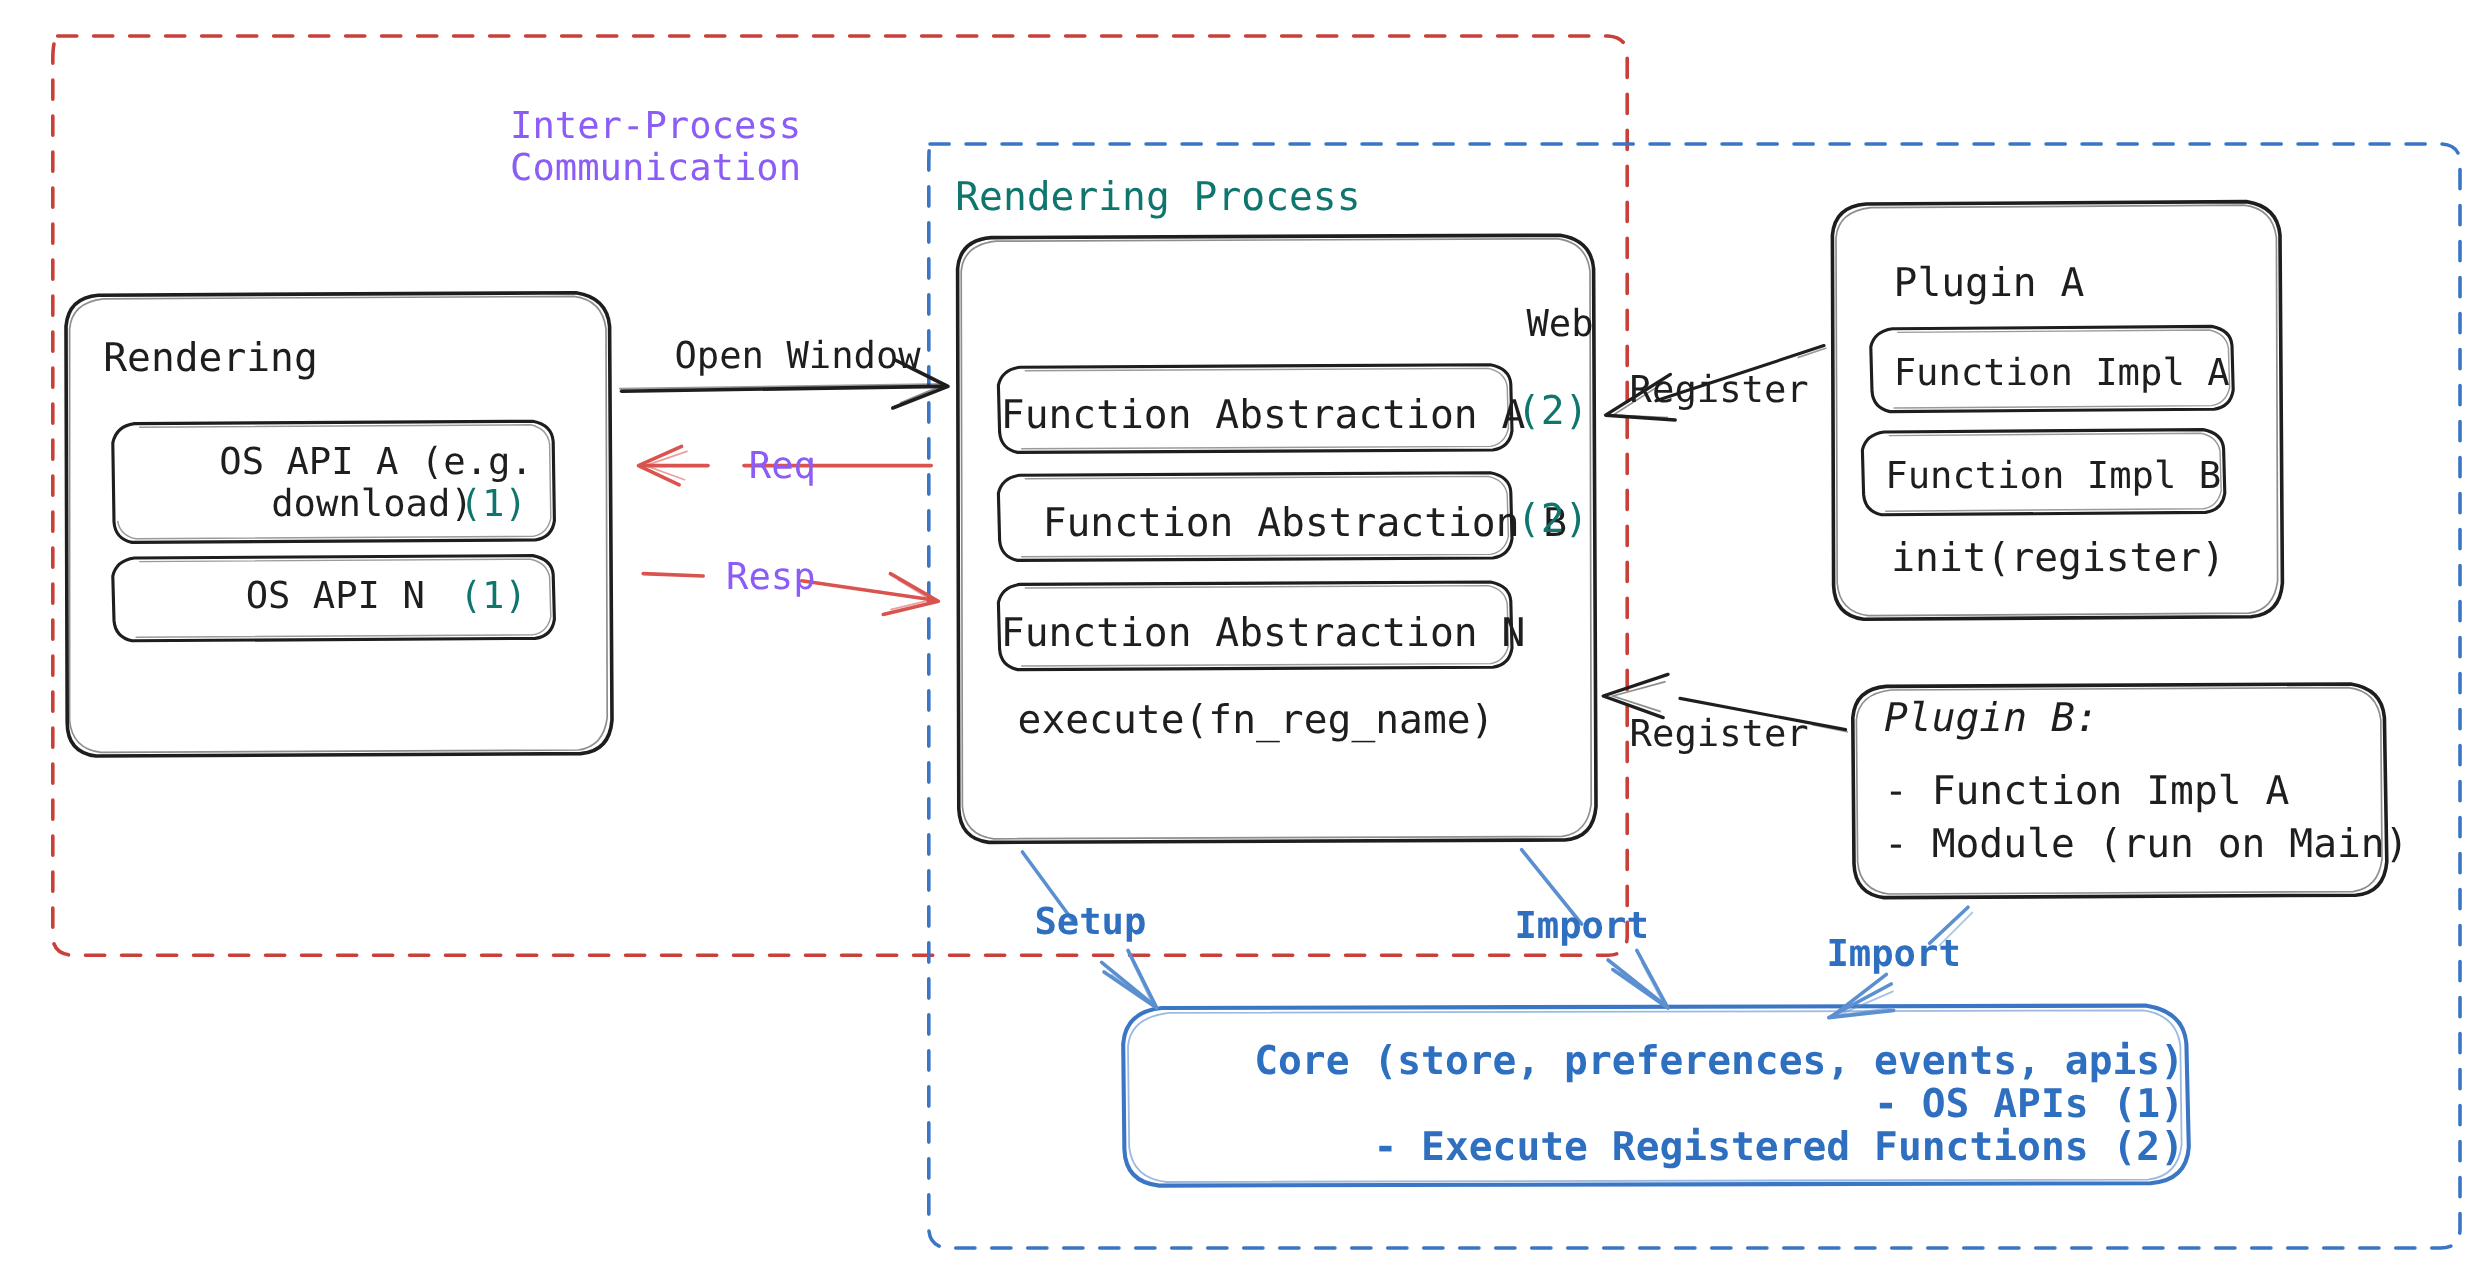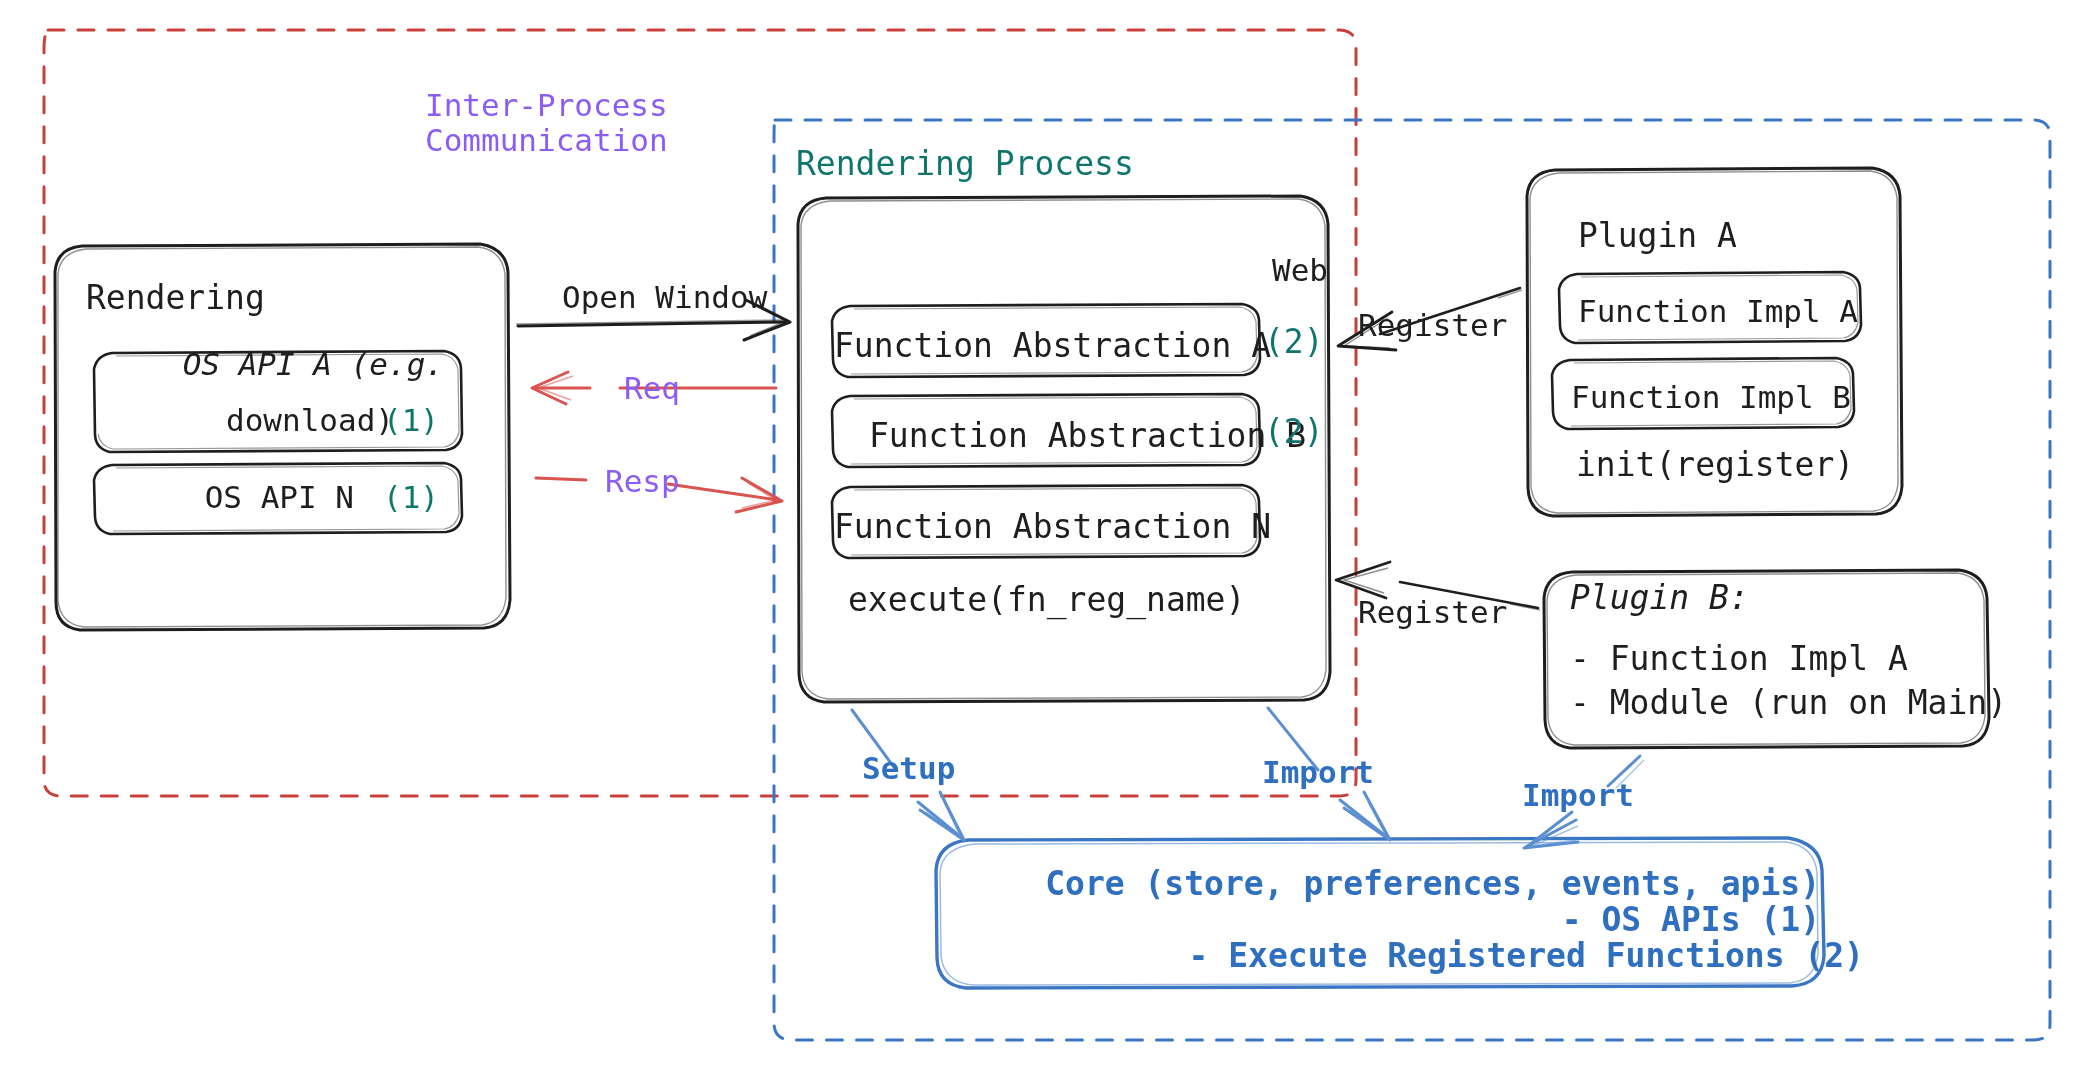--- a/index.html
+++ b/index.html
@@ -171,21 +171,21 @@
 
   </svg>
 
   <div class="txt left s24 red" style="left:425px; top:85px;">Inter-Process</div>
   <div class="txt left s24 red" style="left:425px; top:120px;">Communication</div>
 
   <div class="txt left s26 blue" style="left:796px; top:142px;">Rendering Process</div>
 
   <div class="txt left s26" style="left:86px; top:276px;">Rendering</div>
 
-  <div class="txt center s24" style="left:104px; top:344px; width:340px;font-style:italic;">OS API A (e.g.</div>
+  <div class="txt center s24" style="left:104px; top:365px; width:340px;">OS API A (e.g.</div>
   <div class="txt center s24" style="left:104px; top:400px; width:290px;">download)</div>
   <div class="txt left s24 blue" style="left:383px; top:400px;">(1)</div>
 
   <div class="txt center s24" style="left:104px; top:477px; width:250px;">OS API N</div>
   <div class="txt left s24 blue" style="left:383px; top:477px;">(1)</div>
 
   <div class="txt left s24" style="left:562px; top:277px;">Open Window</div>
   <div class="txt left s24 red" style="left:624px; top:368px;">Req</div>
   <div class="txt left s24 red" style="left:605px; top:461px;">Resp</div>
 
@@ -212,15 +212,15 @@
   <div class="txt center s24" style="left:1562px; top:291px; width:296px;">Function Impl A</div>
   <div class="txt center s24" style="left:1555px; top:377px; width:296px;">Function Impl B</div>
   <div class="txt left s26" style="left:1576px; top:443px;">init(register)</div>
 
   <div class="txt left s26" style="left:1570px; top:576px;font-style:italic;">Plugin B:</div>
   <div class="txt left s26" style="left:1570px; top:637px;">- Function Impl A</div>
   <div class="txt left s26" style="left:1570px; top:681px;">- Module (run on Main)</div>
 
   <div class="txt center s26 blue-bold" style="left:940px; top:862px; width:880px;">Core (store, preferences, events, apis)</div>
   <div class="txt center s26 blue-bold" style="left:940px; top:898px; width:880px;">- OS APIs (1)</div>
-  <div class="txt center s26 blue-bold" style="left:940px; top:934px; width:880px;margin-left:44px;">- Execute Registered Functions (2)</div>
+  <div class="txt center s26 blue-bold" style="left:940px; top:934px; width:880px;">- Execute Registered Functions (2)</div>
 
 </div>
 
 </body></html>

